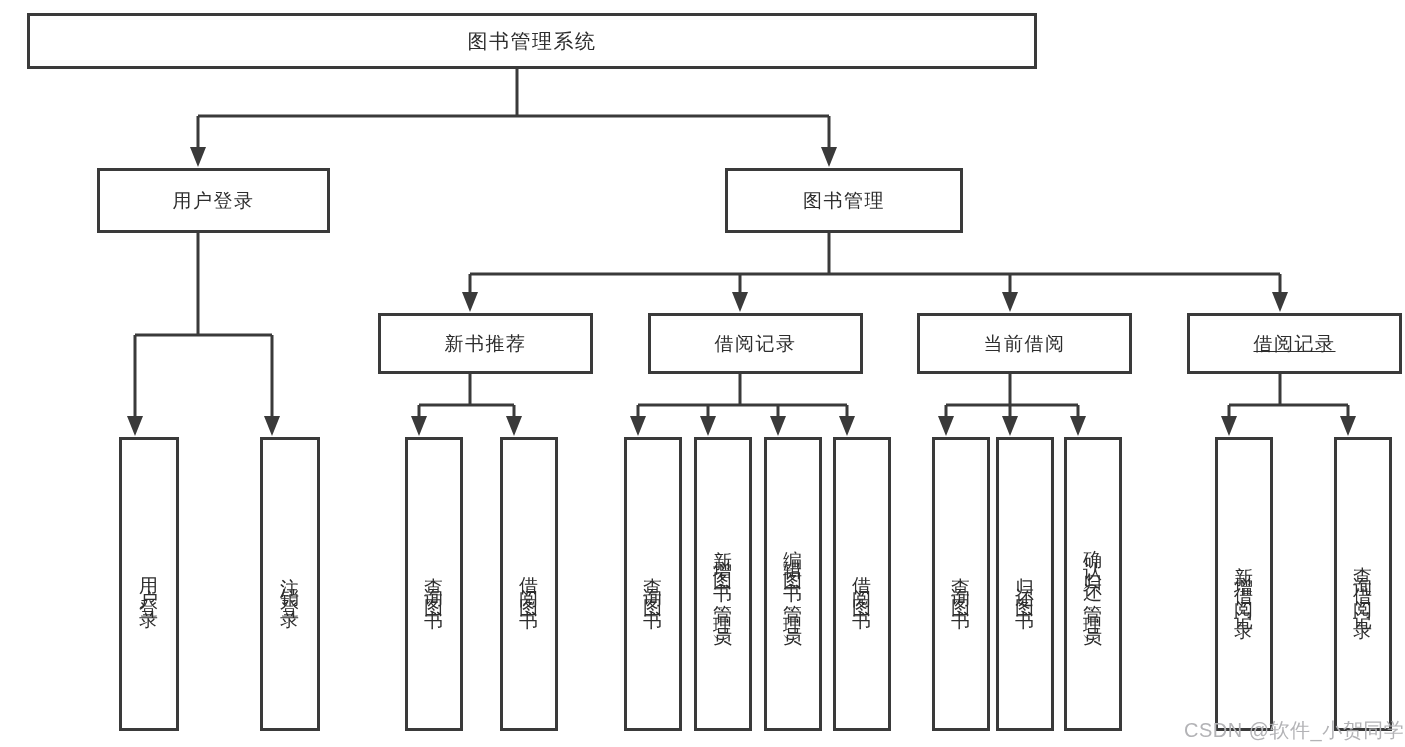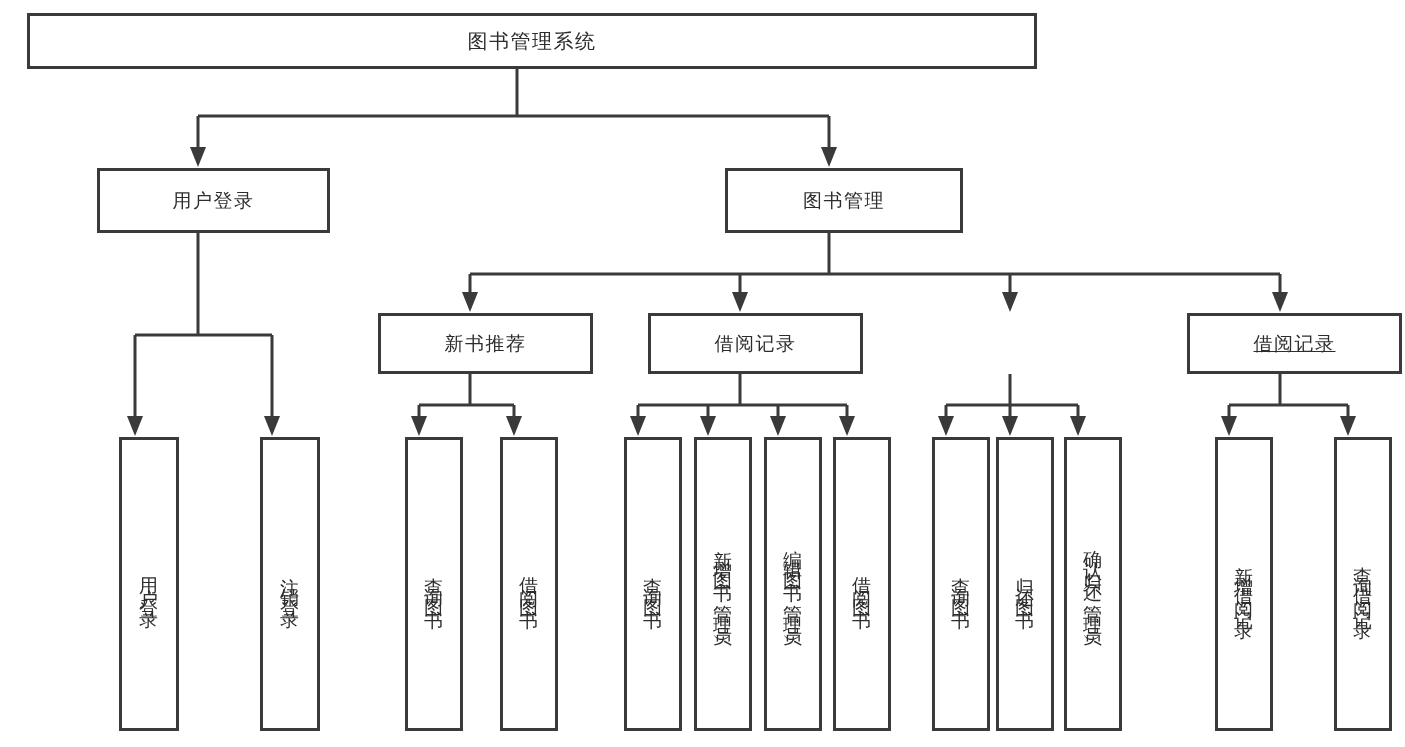--- a/index.html
+++ b/index.html
@@ -104,20 +104,23 @@
   <div class="node h-node" style="left:710px;top:168px;width:238px;height:65px;">
     <span>图书管理</span>
   </div>
 
   <div class="node h-node" style="left:363px;top:313px;width:215px;height:61px;">
     <span>新书推荐</span>
   </div>
   <div class="node h-node" style="left:633px;top:313px;width:215px;height:61px;">
     <span>借阅记录</span>
   </div>
+  <div class="node h-node" style="left:902px;top:313px;width:215px;height:61px;">
+    <span>当前借阅</span>
+  </div>
   <div class="node h-node" style="left:1172px;top:313px;width:215px;height:61px;text-decoration:underline;">
     <span>借阅记录</span>
   </div>
 
   <div class="node v-node" style="left:104px;top:437px;width:60px;height:294px;">
     <span>用户登录</span>
   </div>
   <div class="node v-node" style="left:245px;top:437px;width:60px;height:294px;">
     <span>注销登录</span>
   </div>
@@ -152,14 +155,15 @@
     <span>确认归还（管理员）</span>
   </div>
 
   <div class="node v-node" style="left:1200px;top:437px;width:58px;height:294px;">
     <span>新增借阅记录</span>
   </div>
   <div class="node v-node" style="left:1319px;top:437px;width:58px;height:294px;">
     <span>查询借阅记录</span>
   </div>
 
+  <div class="watermark">CSDN @软件_小贺同学</div>
 
 </div>
 
 </body></html>

